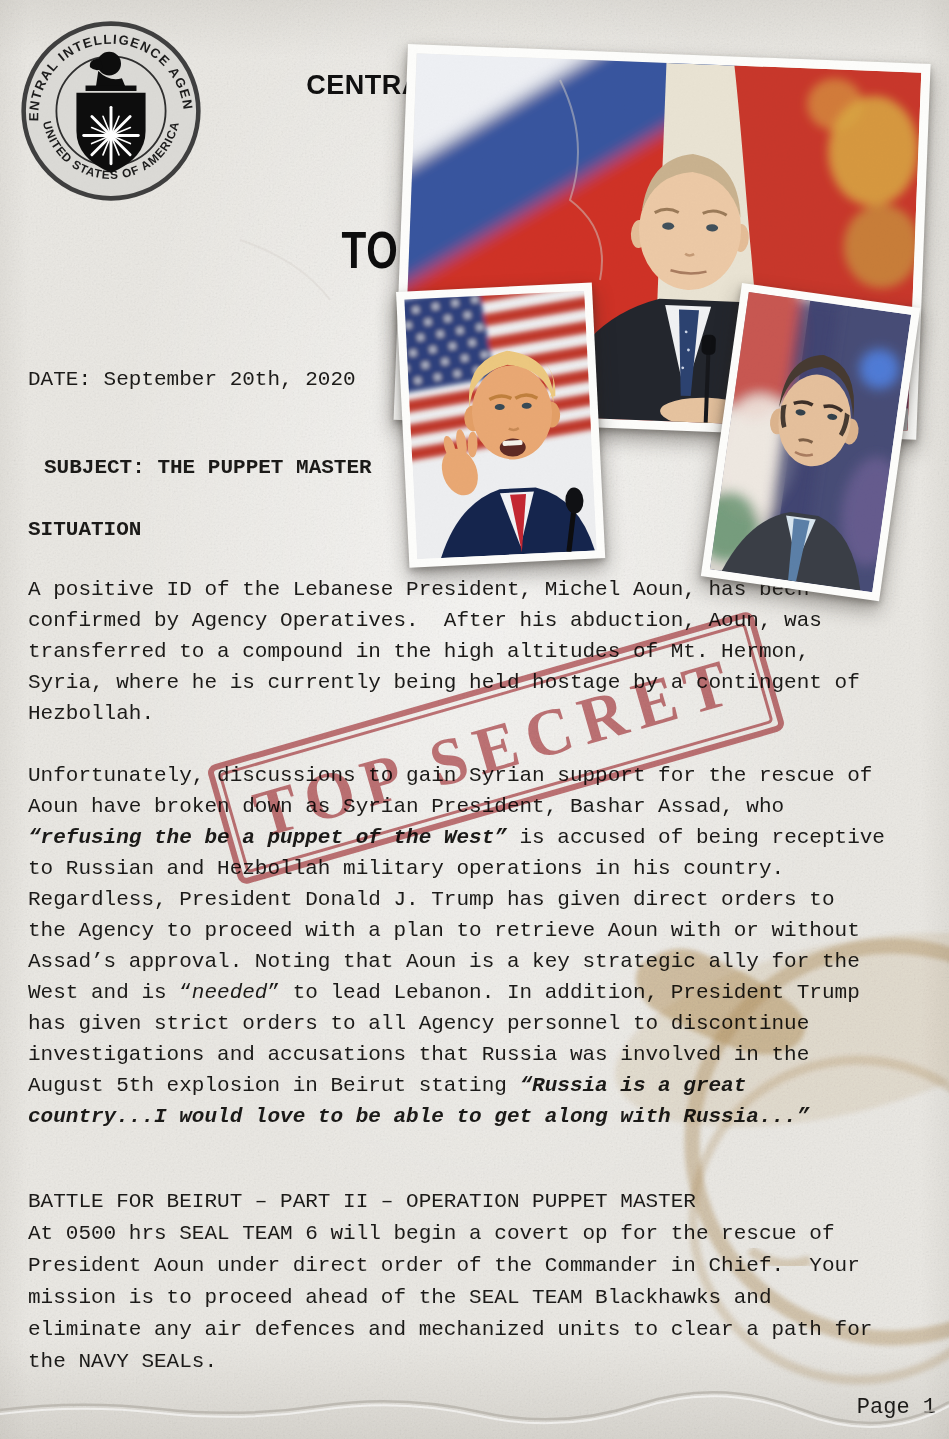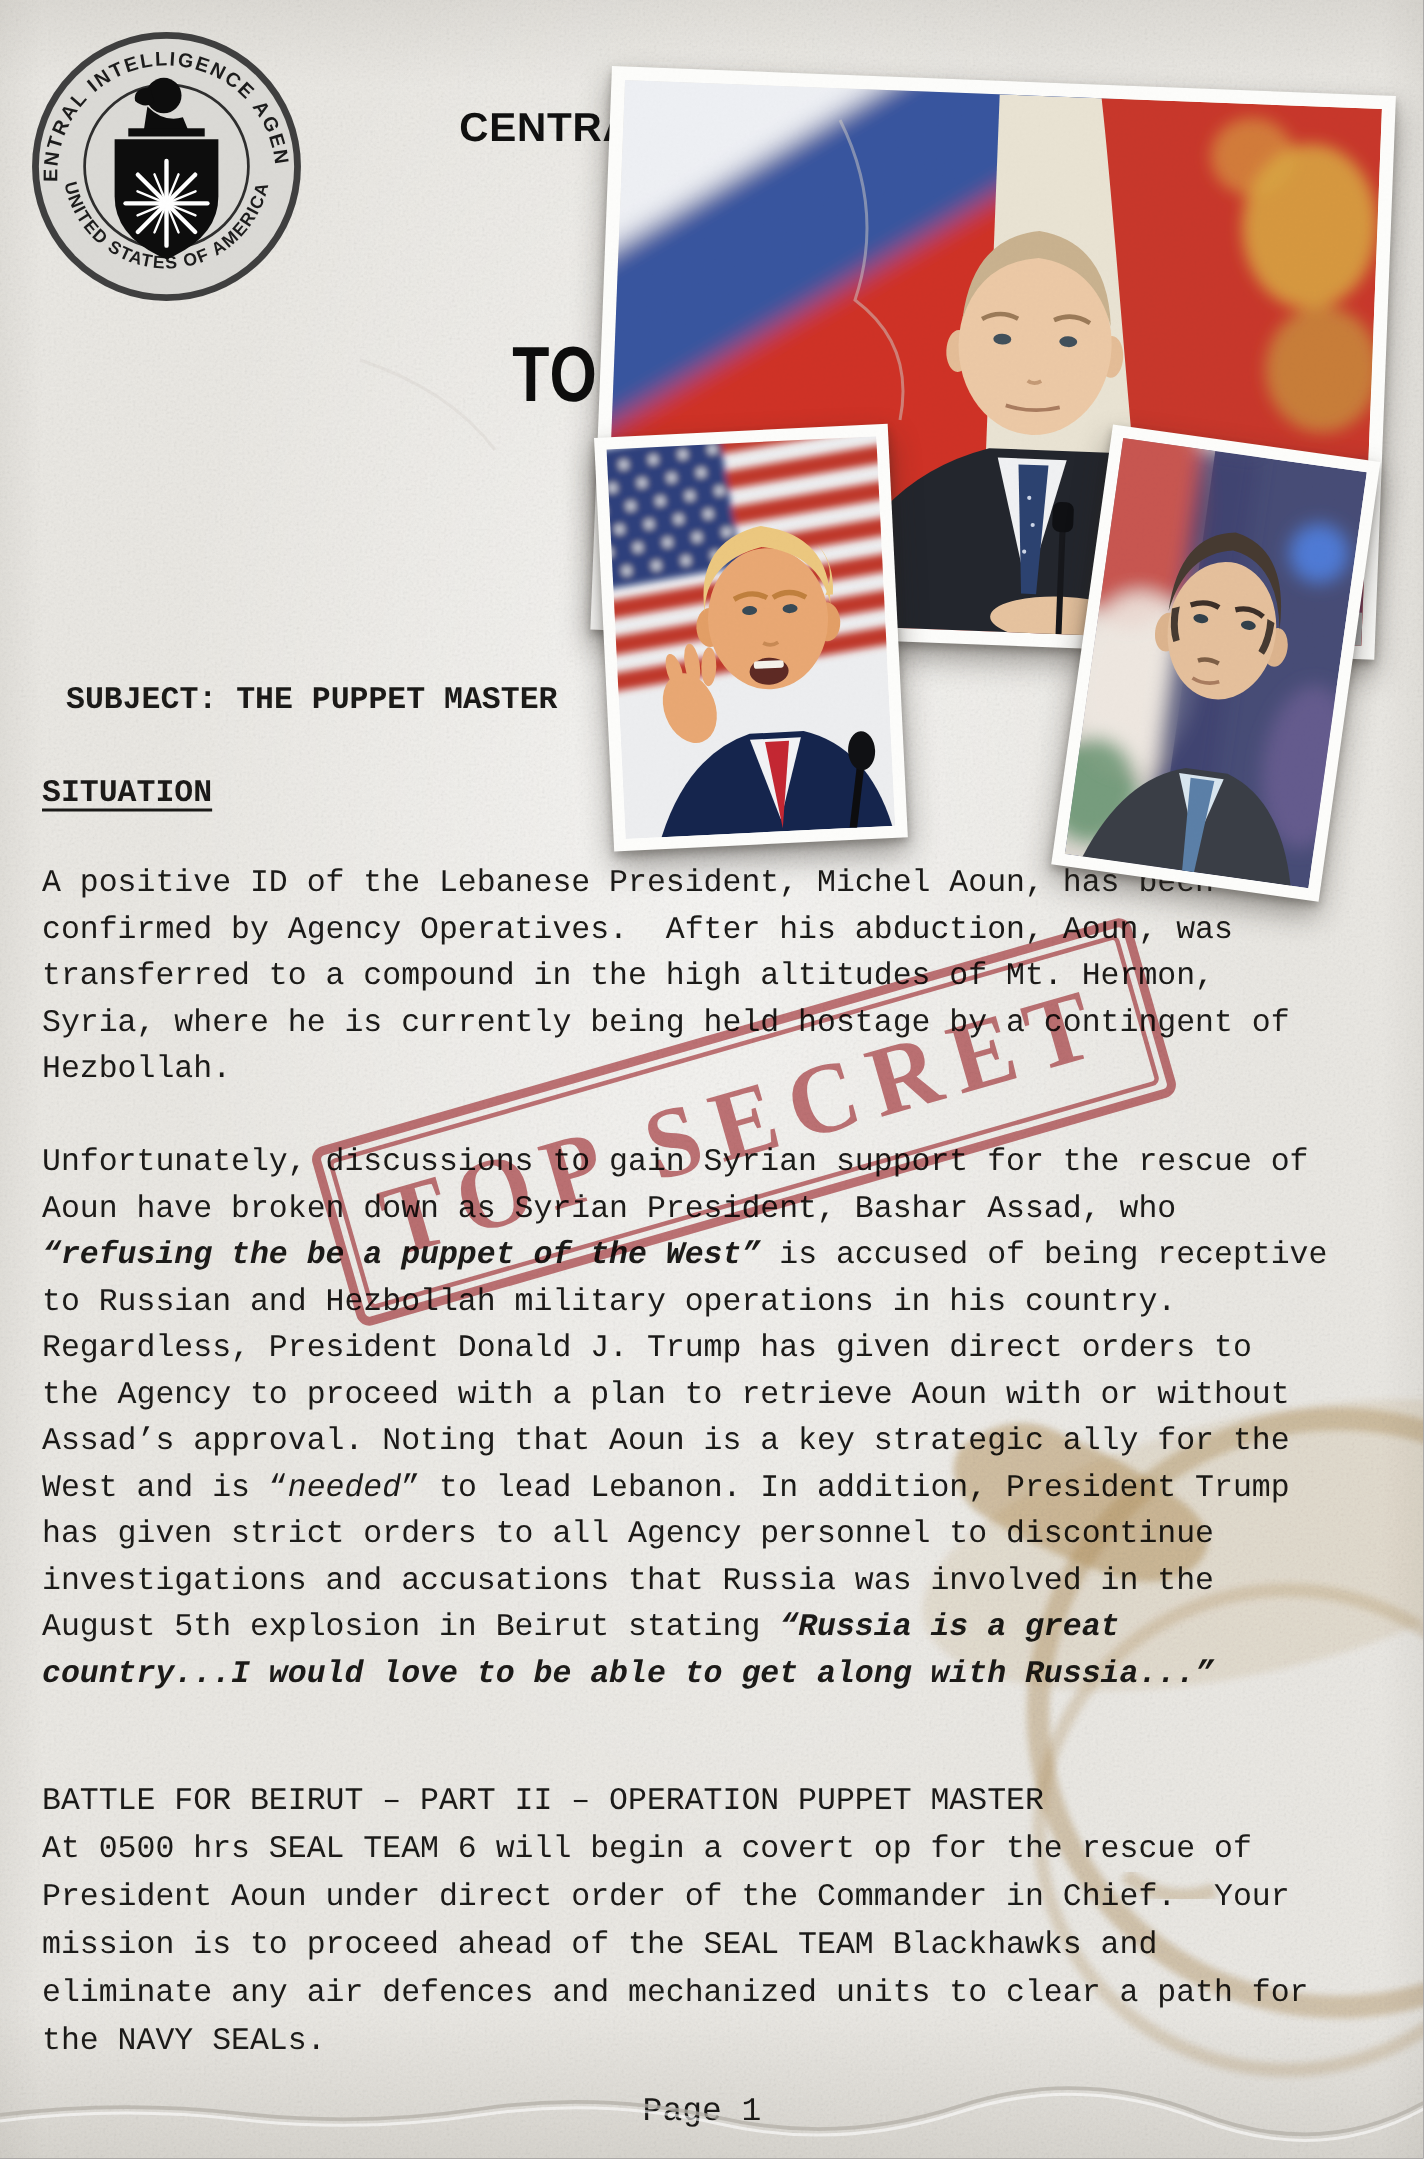--- a/index.html
+++ b/index.html
@@ -15,40 +15,40 @@
   .noise-under{position:absolute;inset:0;z-index:1;opacity:.55;pointer-events:none;}
   .noise-over{position:absolute;inset:0;z-index:9;opacity:.14;mix-blend-mode:multiply;pointer-events:none;}
   .creases{position:absolute;inset:0;z-index:8;pointer-events:none;}
 
   
   .typew{font-family:"Liberation Mono",monospace;font-size:21px;line-height:31px;
          white-space:pre;color:#1b1a18;z-index:2;position:absolute;left:28px;}
   .seg-b{font-weight:normal}
   .seg-i{font-style:italic}
   .seg-bi{font-weight:bold;font-style:italic}
-  .underline{text-decoration:underline;text-decoration-thickness:2px;text-underline-offset:5px;}
+  .underline{text-decoration-thickness:2px;text-underline-offset:5px;}
   .red{color:#e3121a;font-weight:bold}
 
   .hq{position:absolute;left:136px;top:70px;width:810px;text-align:center;color:#101010;
       font-weight:bold;z-index:2;}
   .hq-line1{font-size:27px;letter-spacing:.5px}
   .hq-line2{font-size:25px;margin-top:7px;letter-spacing:.5px}
 
   .classification{position:absolute;top:220px;left:0;width:100%;text-align:center;z-index:2;
       font-size:52px;font-weight:900;color:#0d0d0d;letter-spacing:1px;}
   .classification .squeeze{display:inline-block;transform:scaleX(.78);transform-origin:center;}
 
   .date-line{top:364px;}
   .subject-line{top:452px;font-weight:bold;margin-left:16px;}
   .situation-heading{top:514px;font-weight:bold;}
   .para1{top:574px;}
   .para2{top:760px;}
   .mission-heading{top:1152px;}
   .mission-body{top:1186px;line-height:32px;}
-  .footer{top:1392px;left:0;width:936px;text-align:center;font-size:22px;}
+  .footer{top:1392px;left:0;width:936px;text-align:right;font-size:22px;}
 
   .seal{position:absolute;left:20px;top:20px;z-index:2;}
 
   
   .stamp{position:absolute;left:212px;top:686px;width:556px;height:112px;z-index:3;
      transform:rotate(-16deg);border:6px solid #b5484e;border-radius:9px;
      display:flex;align-items:center;justify-content:center;
      opacity:.74;mix-blend-mode:multiply;}
   .stamp-inner{position:absolute;inset:4px;border:3px solid #b5484e;border-radius:5px;}
   .stamp-text{font-family:"Liberation Serif",serif;font-weight:bold;font-size:64px;
@@ -122,20 +122,21 @@
 
   <div class="hq">
     <div class="hq-line1">CENTRAL INTELLIGENCE AGENCY</div>
     <div class="hq-line2">WASHINGTON, D.C.</div>
   </div>
 
   <div class="classification">
     <span class="squeeze">TOP SECRET</span>
   </div>
 
+  <div class="typew date-line">DATE: September 20th, 2020</div>
   <div class="typew subject-line">SUBJECT: THE PUPPET MASTER</div>
   <div class="typew situation-heading"><span class="underline">SITUATION</span></div>
 
   <div class="typew para1"><div><span>A positive ID of the Lebanese President, Michel Aoun, has been</span></div><div><span>confirmed by Agency Operatives.  After his abduction, Aoun, was</span></div><div><span>transferred to a compound in the high altitudes of Mt. Hermon,</span></div><div><span>Syria, where he is currently being held hostage by a contingent of</span></div><div><span>Hezbollah.</span></div></div>
   <div class="typew para2"><div><span>Unfortunately, discussions to gain Syrian support for the rescue of</span></div><div><span>Aoun have broken down as Syrian President, Bashar Assad, who</span></div><div><span class="seg-bi">“refusing the be a puppet of the West”</span><span> is accused of being receptive</span></div><div><span>to Russian and Hezbollah military operations in his country.</span></div><div><span>Regardless, President Donald J. Trump has given direct orders to</span></div><div><span>the Agency to proceed with a plan to retrieve Aoun with or without</span></div><div><span>Assad’s approval. Noting that Aoun is a key strategic ally for the</span></div><div><span>West and is “</span><span class="seg-i">needed</span><span>” to lead Lebanon. In addition, President Trump</span></div><div><span>has given strict orders to all Agency personnel to discontinue</span></div><div><span>investigations and accusations that Russia was involved in the</span></div><div><span>August 5th explosion in Beirut stating </span><span class="seg-bi">“Russia is a great</span></div><div><span class="seg-bi">country...I would love to be able to get along with Russia...”</span></div></div>
 
   <div class="typew mission-body"><div><span class="seg-b">BATTLE FOR BEIRUT – PART II – OPERATION PUPPET MASTER</span></div><div><span class="seg-b">At 0500 hrs SEAL TEAM 6 will begin a covert op for the rescue of</span></div><div><span class="seg-b">President Aoun under direct order of the Commander in Chief.  Your</span></div><div><span class="seg-b">mission is to proceed ahead of the SEAL TEAM Blackhawks and</span></div><div><span class="seg-b">eliminate any air defences and mechanized units to clear a path for</span></div><div><span class="seg-b">the NAVY SEALs.</span></div></div>
 
   <div class="stamp">
     <div class="stamp-inner"></div>

